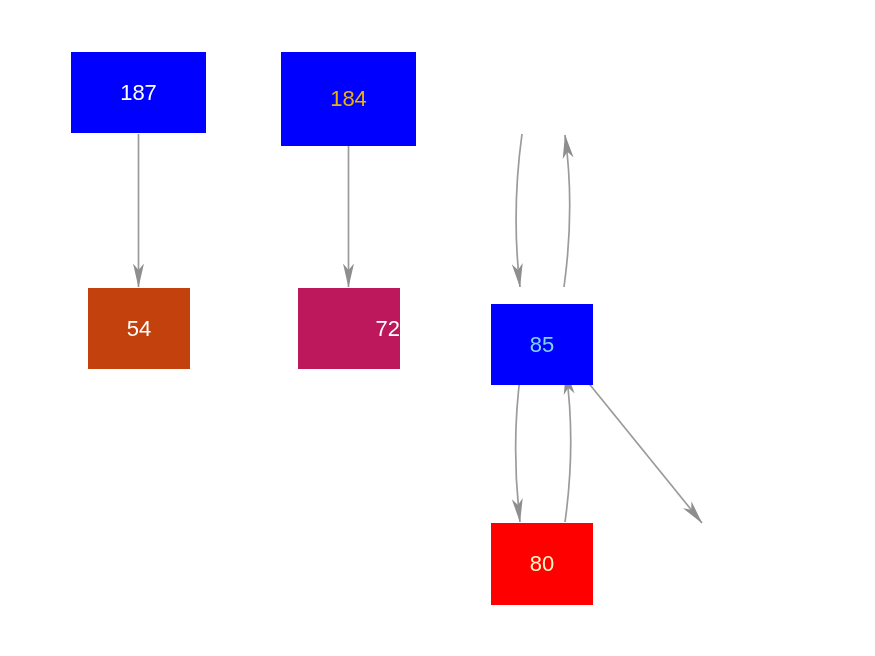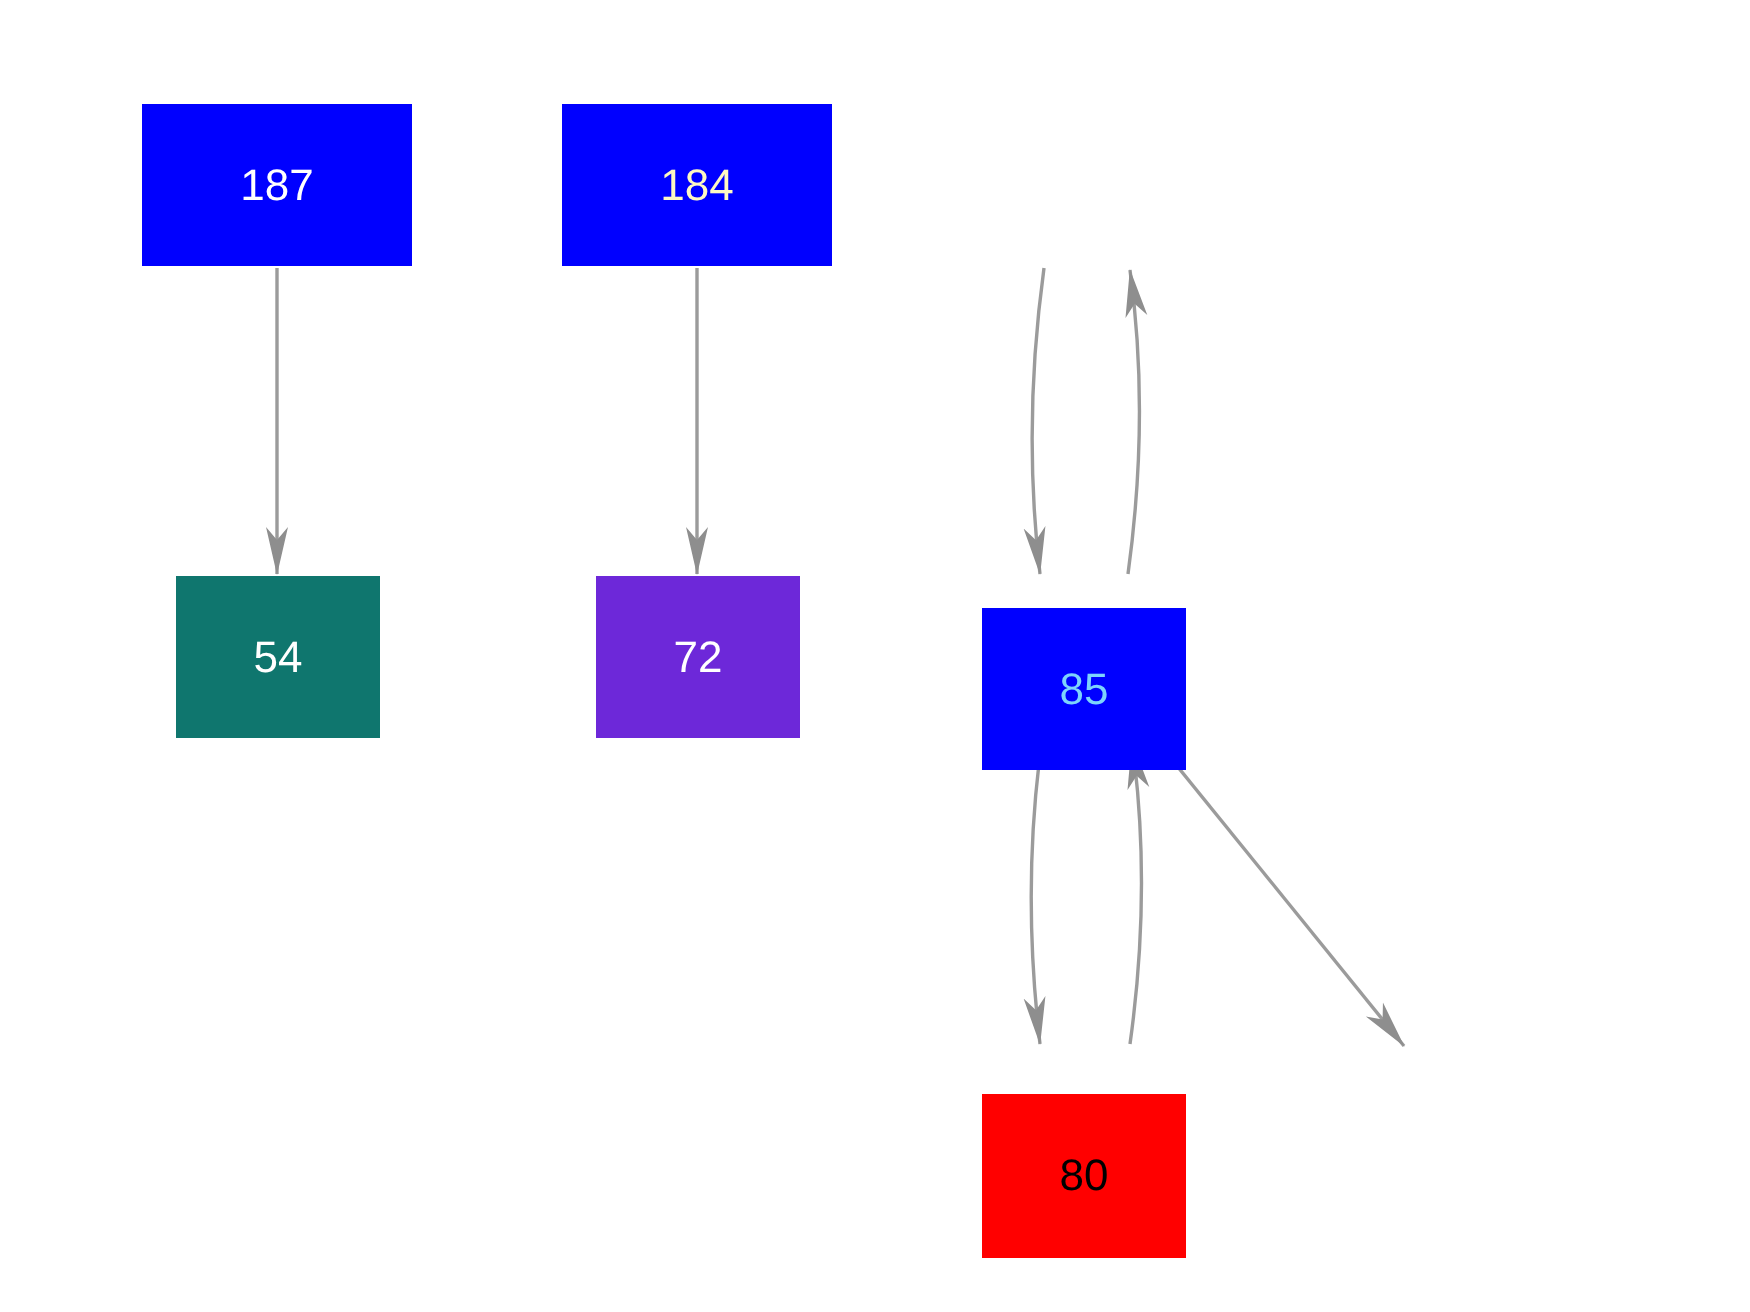--- a/index.html
+++ b/index.html
@@ -54,28 +54,28 @@
         <path class="edge" d="M564,287 C571,236 572,186 565,135" stroke="#9b9b9b" stroke-width="1.7" marker-end="url(#arrowhead)"></path>
         <path class="edge" d="M521,370 C514,420 514,471 520,522" stroke="#9b9b9b" stroke-width="1.7" marker-end="url(#arrowhead)"></path>
         <path class="edge" d="M565,522 C572,472 573,422 566,371" stroke="#9b9b9b" stroke-width="1.7" marker-end="url(#arrowhead)"></path>
         <path class="edge" d="M578,370 L702,523" stroke="#9b9b9b" stroke-width="1.7" marker-end="url(#arrowhead)"></path>
       </g>
   </svg>
 
 <div class="node" style="left: 71px; top: 52px; width: 135px; height: 81px; background: rgb(0, 0, 255); color: rgb(255, 255, 255);">
       <span>187</span>
     </div>
-    <div class="node" style="left: 281px; top: 52px; width: 135px; height: 81px; background: rgb(0, 0, 255); color: #fef9c3;">
+    <div class="node" style="left: 281px; top: 52px; width: 135px; height: 94px; background: rgb(0, 0, 255); color: #eab308;">
       <span>184</span>
     </div>
-    <div class="node" style="left: 88px; top: 288px; width: 102px; height: 81px; background: #0f766e; color: rgb(255, 255, 255); justify-content: center;">
+    <div class="node" style="left: 88px; top: 288px; width: 102px; height: 81px; background: #c2410c; color: rgb(255, 255, 255); justify-content: center;">
       <span>54</span>
     </div>
-    <div class="node" style="left: 298px; top: 288px; width: 102px; height: 81px; background: #6d28d9; color: rgb(255, 255, 255);">
+    <div class="node" style="left: 298px; top: 288px; width: 102px; height: 81px; background: #be185d; color: rgb(255, 255, 255); justify-content: flex-end;">
       <span>72</span>
     </div>
     <div class="node" style="left: 491px; top: 304px; width: 102px; height: 81px; background: rgb(0, 0, 255); color: #7dd3fc;">
       <span>85</span>
     </div>
-    <div class="node" style="left: 491px; top: 523px; width: 102px; height: 82px; background: rgb(255, 0, 0); color: #000000; margin-top: 24px;">
+    <div class="node" style="left: 491px; top: 523px; width: 102px; height: 82px; background: rgb(255, 0, 0); color: #fef9c3;">
       <span>80</span>
     </div>
   </div>
 
 </body></html>

